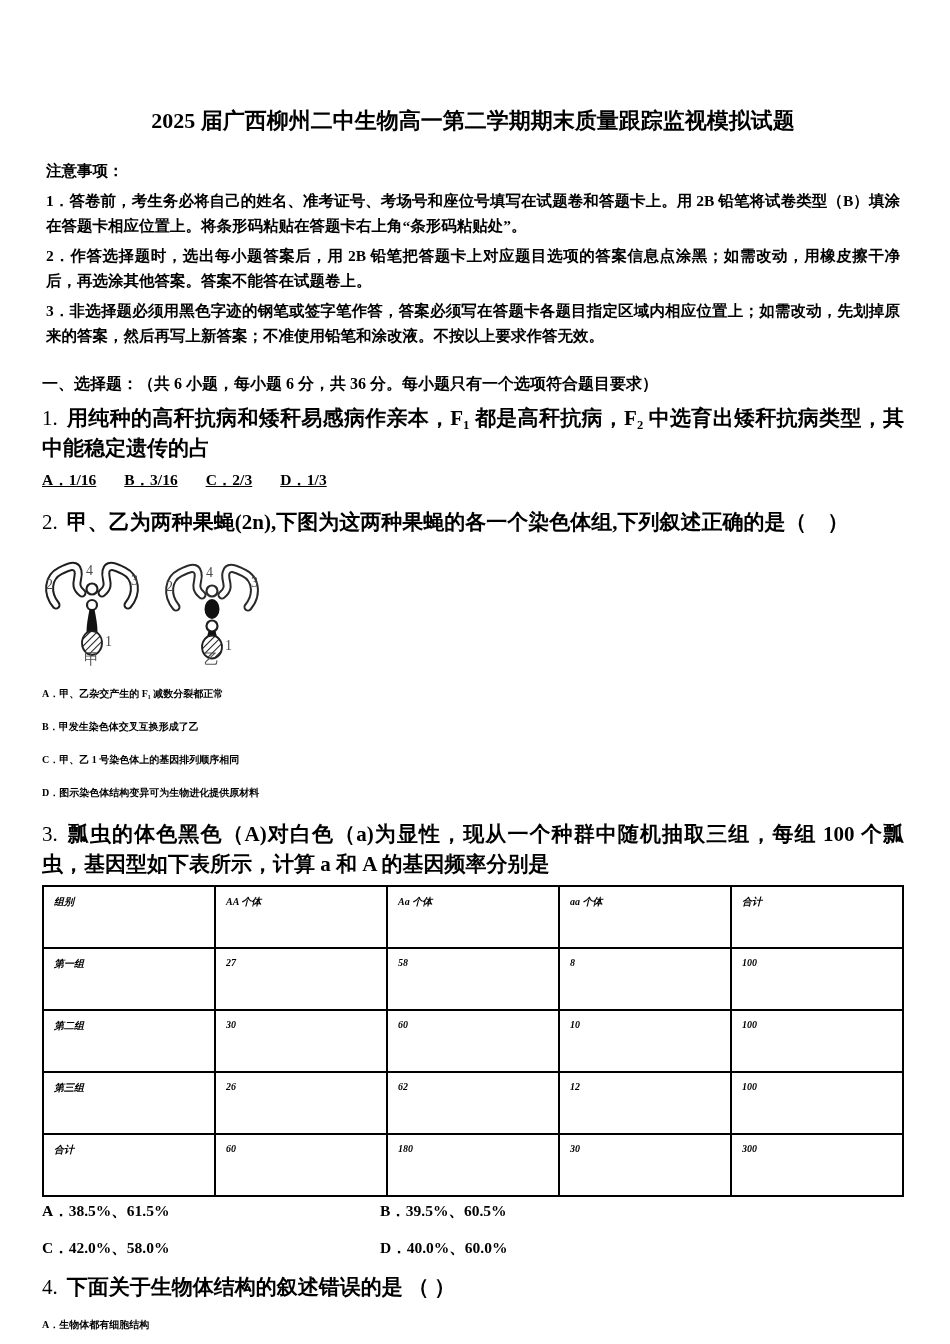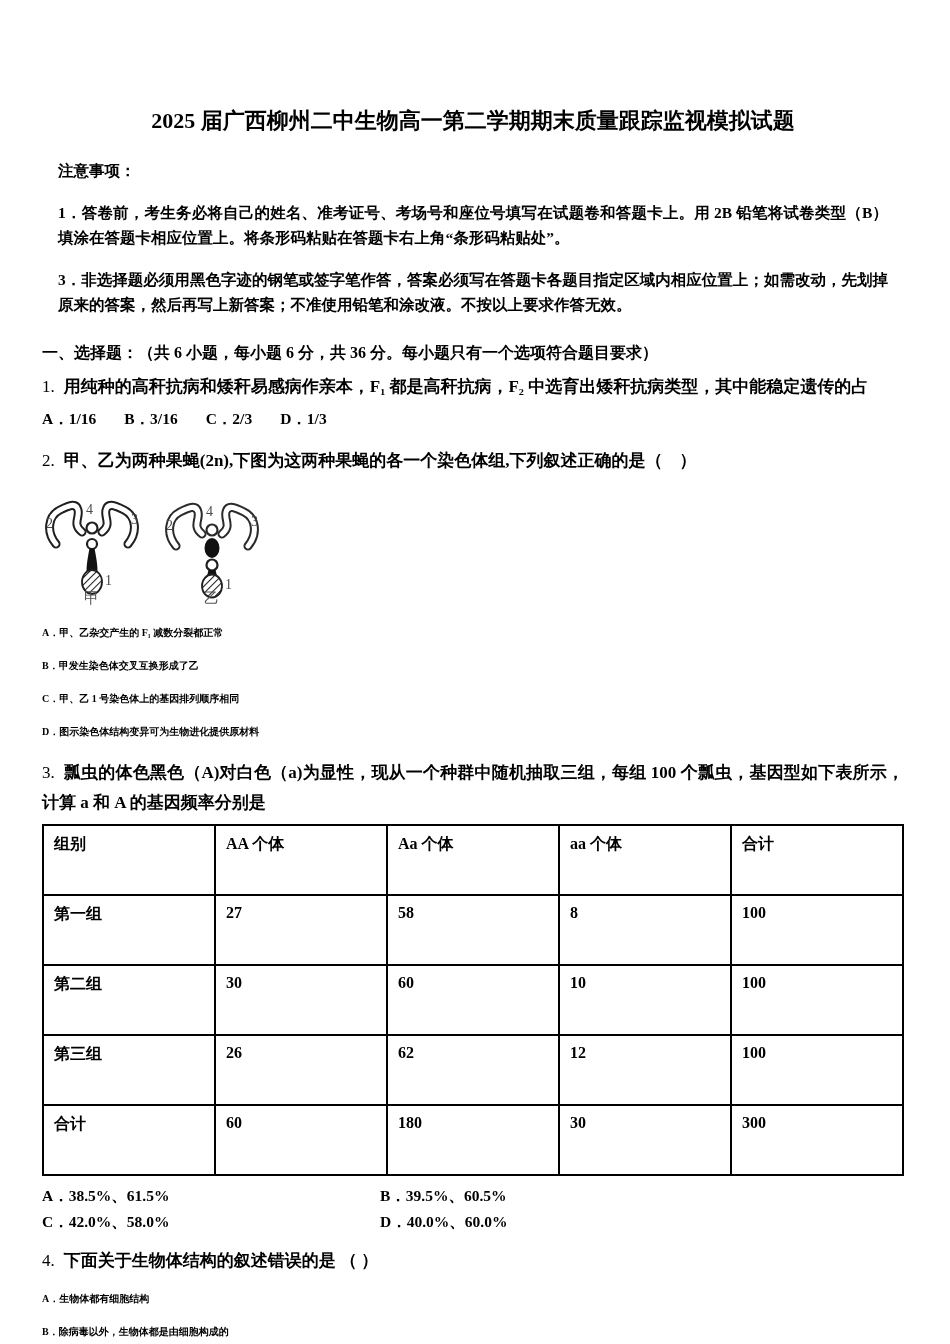--- a/index.html
+++ b/index.html
@@ -16,76 +16,78 @@
     overflow: hidden;
   }
   .title {
     margin: 0 0 22px 0;
     text-align: center;
     font-size: 22px;
     line-height: 30px;
     font-weight: bold;
   }
   .notice p {
-    margin: 16px;
+    margin: 4px;
     font-size: 15.5px;
     line-height: 25.5px;
     text-align: justify;
   }
   .section-heading {
     margin: 22px 0 6px 0;
     font-size: 16px;
     line-height: 26px;
   }
   .stem {
     margin: 0;
-    font-size: 17px;
+    font-size: 21px;
     line-height: 30px;
     text-align: justify;
   }
   .qnum {
     font-weight: normal;
     font-family: "Liberation Serif", serif;
     margin-right: 9px;
   }
   .q1-stem { margin-top: 4px; }
   .q1-options {
     display: flex;
     gap: 28px;
     margin-top: 2px;
     font-size: 15.5px;
     line-height: 30px;
+    text-decoration: underline;
   }
   .q2-stem { margin-top: 12px; }
   .figure-wrap { margin: 4px 0 0 0; }
   .opt-line {
     margin: 13px 0 0 0;
     font-size: 10px;
     line-height: 20px;
   }
   .q3-stem { margin-top: 16px; }
   table.genotype {
     border-collapse: collapse;
     width: 862px;
     margin-top: 6px;
     table-layout: fixed;
   }
   table.genotype td {
     border: 2px solid #000000;
     height: 44px;
-    padding: 8px 0 16px 10px;
+    padding: 8px 0 8px 10px;
     vertical-align: top;
-    font-size: 16px;
+    font-size: 10px;
     font-weight: bold;
+    font-style: italic;
   }
   .q3-options {
     display: grid;
     grid-template-columns: 338px 1fr;
-    row-gap: 6px;
-    margin-top: 10px;
+    row-gap: 17px;
+    margin-top: 4px;
     font-size: 15.5px;
     line-height: 20px;
   }
   .q4-stem { margin-top: 14px; }
   .fig-label {
     font-family: "Liberation Serif", serif;
     font-weight: normal;
     fill: #4a4a4a;
     font-size: 14px;
   }
@@ -99,20 +101,21 @@
 </head>
 <body>
 
 <div class="page">
 
   <h1 class="title">2025 届广西柳州二中生物高一第二学期期末质量跟踪监视模拟试题</h1>
 
   <div class="notice">
     <p>注意事项：</p>
     <p>1．答卷前，考生务必将自己的姓名、准考证号、考场号和座位号填写在试题卷和答题卡上。用 2B 铅笔将试卷类型（B）填涂在答题卡相应位置上。将条形码粘贴在答题卡右上角“条形码粘贴处”。</p>
+    <p>2．作答选择题时，选出每小题答案后，用 2B 铅笔把答题卡上对应题目选项的答案信息点涂黑；如需改动，用橡皮擦干净后，再选涂其他答案。答案不能答在试题卷上。</p>
     <p>3．非选择题必须用黑色字迹的钢笔或签字笔作答，答案必须写在答题卡各题目指定区域内相应位置上；如需改动，先划掉原来的答案，然后再写上新答案；不准使用铅笔和涂改液。不按以上要求作答无效。</p>
   </div>
 
   <p class="section-heading">一、选择题：（共 6 小题，每小题 6 分，共 36 分。每小题只有一个选项符合题目要求）</p>
 
   <div>
     <p class="stem q1-stem"><span class="qnum">1.</span><span>用纯种的高秆抗病和矮秆易感病作亲本，F₁ 都是高秆抗病，F₂ 中选育出矮秆抗病类型，其中能稳定遗传的占</span></p>
     <div class="q1-options">
       <span>A．1/16</span>
       <span>B．3/16</span>

